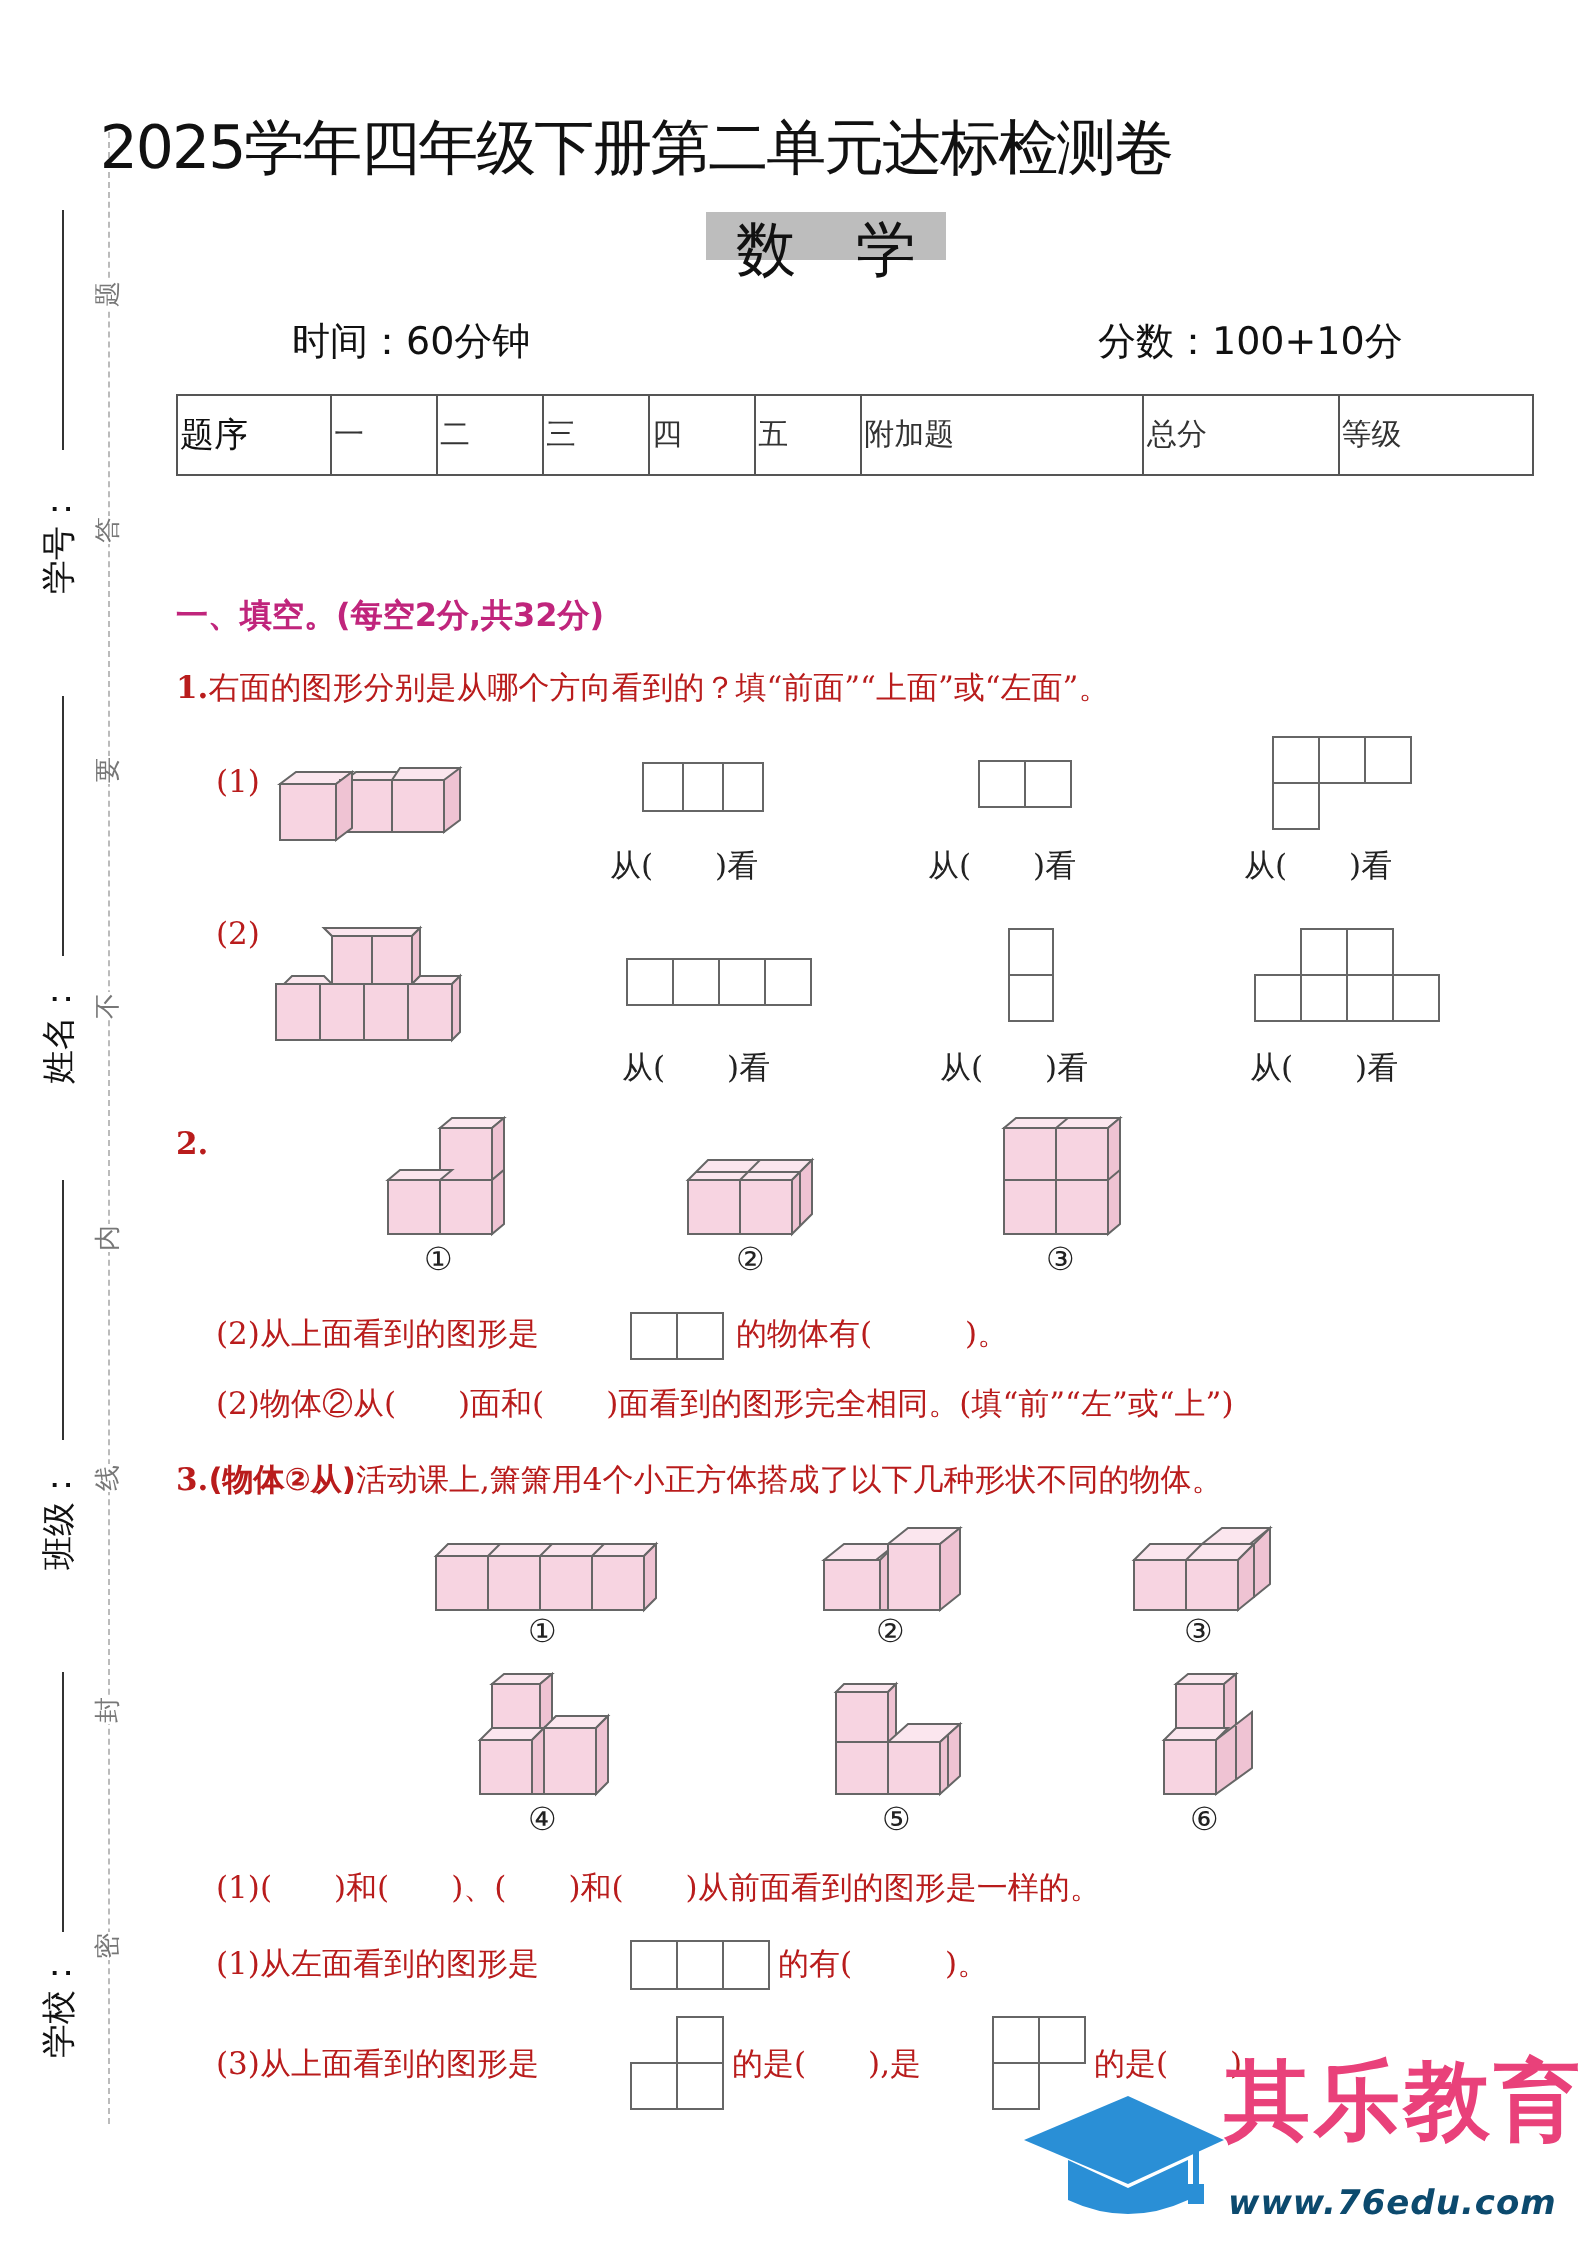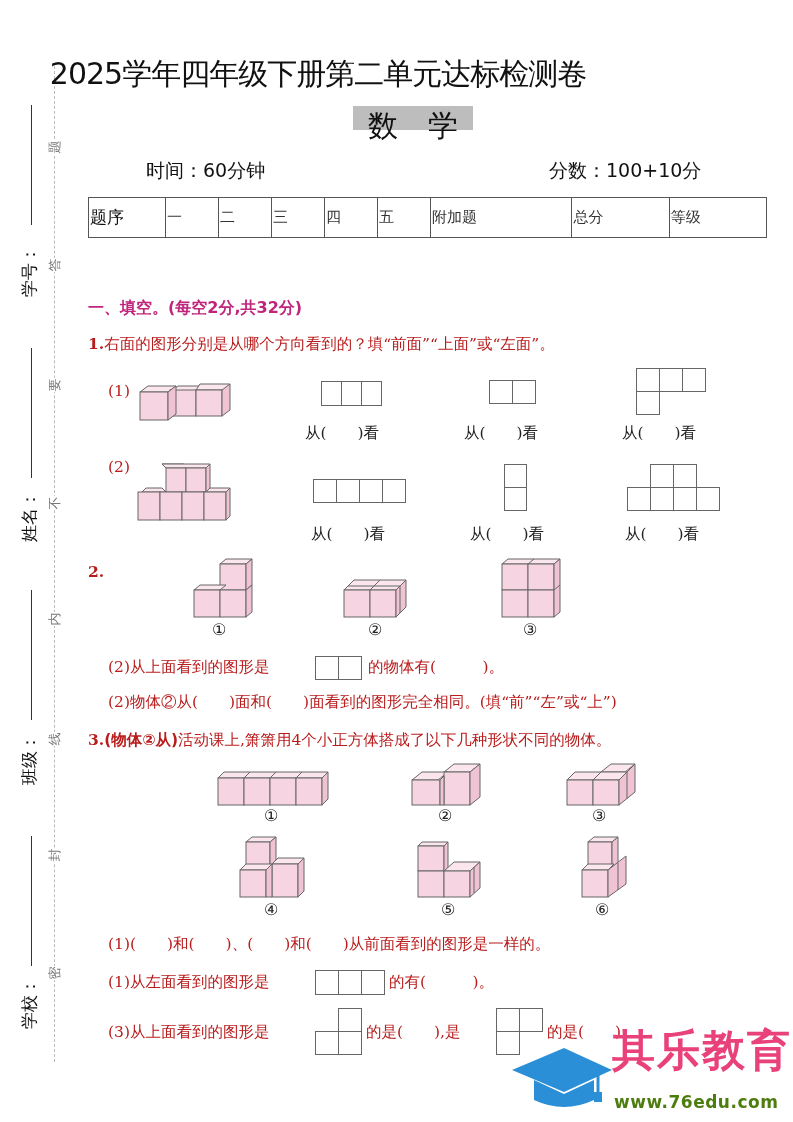--- a/index.html
+++ b/index.html
@@ -24,21 +24,21 @@
 
   .section-head { left:88px; top:298px; font-size:16px; color:#c0257c; font-family:"DejaVu Sans","Liberation Sans",sans-serif; font-weight:bold; }
   .q { font-size:15.5px; color:#b91c1c; white-space:nowrap; }
   .qnum { font-weight:bold; }
   .cap { font-size:15.5px; color:#222; white-space:nowrap; }
   .circ { font-size:16px; color:#222; }
 
   .grid-cell { position:absolute; border:1px solid #666; background:#fff; box-sizing:border-box; }
 
   .logo-text { left:612px; top:1022px; font-size:43px; font-weight:bold; color:#e9417a; font-family:"DejaVu Sans","Liberation Sans",sans-serif; letter-spacing:2px;text-align:right; }
-  .logo-url { left:614px; top:1092px; font-size:17px; font-weight:bold; color:#4d7c0f; font-family:"DejaVu Sans","Liberation Sans",sans-serif; letter-spacing:0.5px; }
+  .logo-url { left:614px; top:1092px; font-size:17px; font-weight:bold; color:#0c4a6e; font-family:"DejaVu Sans","Liberation Sans",sans-serif; letter-spacing:0.5px;font-style:italic; }
 </style>
 </head>
 <body>
 
 <div class="dotline"></div>
 <div class="margin-word" style="top:140px">题</div>
 <div class="margin-word" style="top:258px">答</div>
 <div class="margin-word" style="top:378px">要</div>
 <div class="margin-word" style="top:496px">不</div>
 <div class="margin-word" style="top:612px">内</div>

